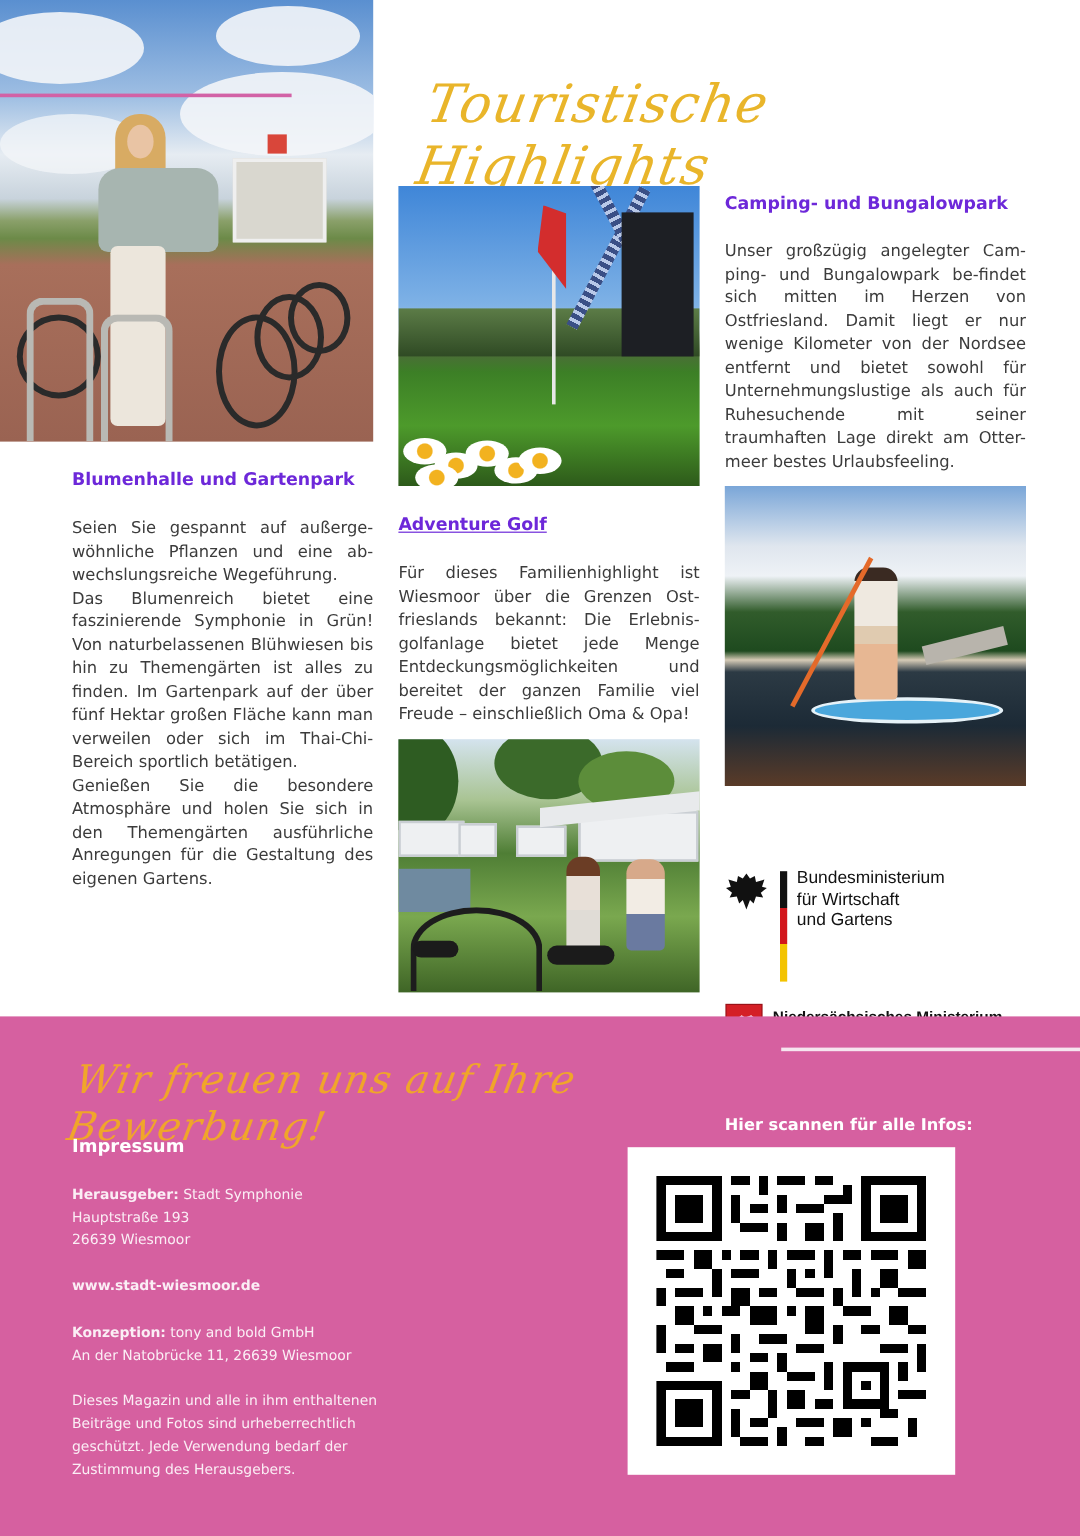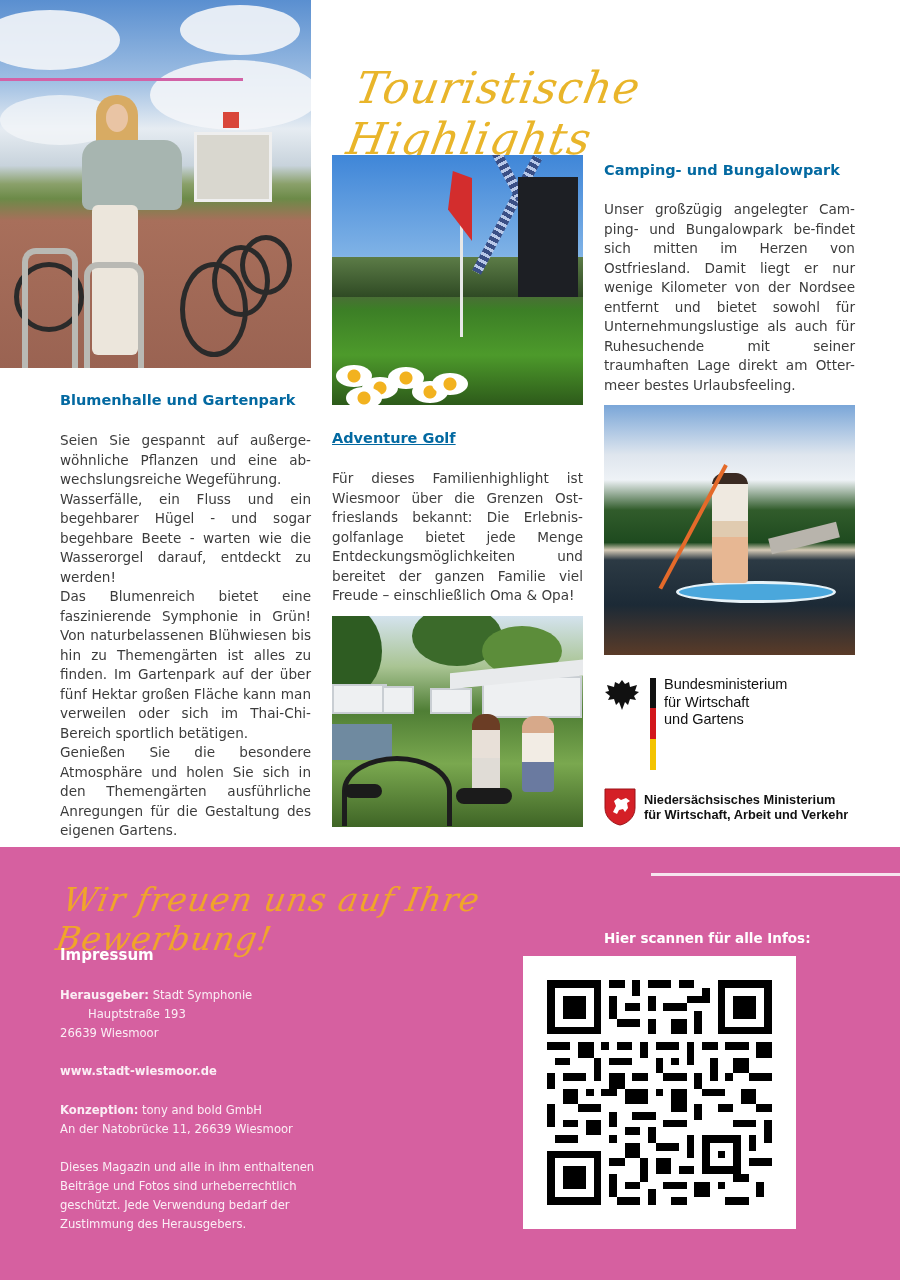--- a/index.html
+++ b/index.html
@@ -1,19 +1,19 @@
 <!DOCTYPE html>
 <html><head>
 <meta charset="utf-8">
 <style>
   * { box-sizing: border-box; margin: 0; padding: 0; }
   html, body { width: 900px; height: 1280px; background: #ffffff; overflow: hidden; }
   body { position: relative; font-family: "DejaVu Sans", sans-serif; color: #3a3a3a; }
 
-  .abs { position: absolute; }
+  .abs { position: absolute; margin-top: 48px; }
 
   
   .photo { position: absolute; overflow: hidden; }
 
   
   #photo-bikes { left: 0; top: 0; width: 311px; height: 368px;
     background: linear-gradient(180deg, #5a8fd0 0%, #9fbfe3 22%, #e6ecf2 35%, #c8d3dc 45%, #8aa06a 50%, #6c8a48 54%, #a86f5b 60%, #9a6352 100%); }
   #photo-bikes .cloud { position:absolute; background:#f3f5f8; border-radius:50%; opacity:.9; }
   #photo-bikes .hair { position:absolute; left: 96px; top: 95px; width: 42px; height: 70px; background:#d8ab63; border-radius: 20px 20px 10px 10px; }
   #photo-bikes .face { position:absolute; left: 106px; top: 104px; width: 22px; height: 28px; background:#e9c4a4; border-radius: 50%; }
@@ -52,21 +52,21 @@
     background: linear-gradient(180deg, #7aa6d8 0%, #dfe6ee 20%, #eef2f6 30%, #315c2b 42%, #1e4a1f 55%, #d6cbb6 58%, #2c3a44 62%, #1c2a36 80%, #5a3b28 100%); }
   #photo-sup .board { position:absolute; left: 72px; top: 176px; width: 160px; height: 22px; background:#4aa7dc; border: 3px solid #e6f2f8; border-radius: 50%; }
   #photo-sup .body { position:absolute; left: 108px; top: 68px; width: 36px; height: 110px; background: linear-gradient(180deg, #3a2a22 0 10%, #efe9e0 10% 44%, #e0cbb0 44% 58%, #e7b793 58% 100%); border-radius: 12px 12px 4px 4px; }
   #photo-sup .paddle { position:absolute; left: 120px; top: 60px; width: 4px; height: 140px; background:#e46a2a; transform: rotate(28deg); transform-origin: top; }
   #photo-sup .slide { position:absolute; left: 165px; top: 125px; width: 70px; height: 16px; background:#b8b4ac; transform: rotate(-14deg); }
 
   
   .script-title { position: absolute; font-family: "DejaVu Serif", serif; font-style: italic; font-weight: normal; letter-spacing: 1px; }
   #main-title { left: 352px; top: 62px; width: 500px; font-size: 44px; color: #e9b52a; transform: skewX(-10deg); }
 
-  .section-heading { position:absolute; font-family: "DejaVu Sans", sans-serif; font-weight: bold; font-size: 14.5px; color: #0369a1; }
+  .section-heading { position:absolute; font-family: "DejaVu Sans", sans-serif; font-weight: bold; font-size: 14.5px; color: #6d28d9; }
   .body-text { position:absolute; font-family: "DejaVu Sans", sans-serif; font-size: 13.6px; line-height: 19.5px; color: #3c3c3c; text-align: justify; }
   .body-text p { margin: 0; }
 
   
   #logo-bmwi { left: 604px; top: 676px; width: 250px; height: 96px; }
   #logo-bmwi .eagle { position:absolute; left: 0; top: 2px; width: 36px; height: 34px; }
   #logo-bmwi .flagbar { position:absolute; left: 46px; top: 2px; width: 6px; height: 92px;
     background: linear-gradient(180deg, #111 0 33%, #d2161b 33% 66%, #f3c300 66% 100%); }
   #logo-bmwi .lines { position:absolute; left: 60px; top: 0; font-family: "Liberation Sans", sans-serif; font-size: 14.5px; line-height: 17.5px; color: #111; }
 
@@ -121,21 +121,20 @@
   <div class="daisy" style="left:30px;top:222px;"></div>
   <div class="daisy" style="left:56px;top:212px;"></div>
   <div class="daisy" style="left:80px;top:226px;"></div>
   <div class="daisy" style="left:100px;top:218px;"></div>
   <div class="daisy" style="left:14px;top:232px;"></div>
 </div>
 
 <div class="section-heading" style="left:60px;top:392px;">Blumenhalle und Gartenpark</div>
 <div class="body-text" style="left:60px;top:431px;width:251px;">
   <p>Seien Sie  gespannt auf außerge-wöhnliche Pflanzen und eine ab-wechslungsreiche Wegeführung.</p>
-  <p>Wasserfälle, ein Fluss und ein begehbarer Hügel - und sogar begehbare Beete - warten wie die Wasserorgel darauf, entdeckt zu werden!</p>
   <p>Das Blumenreich bietet eine faszinierende Symphonie in Grün! Von naturbelassenen Blühwiesen bis hin zu Themengärten ist alles zu finden. Im Gartenpark auf der über fünf Hektar großen Fläche kann man verweilen oder sich im Thai-Chi-Bereich sportlich betätigen.</p>
   <p>Genießen Sie die besondere Atmosphäre und holen Sie sich in den Themengärten ausführliche Anregungen für die Gestaltung des eigenen Gartens.</p>
 </div>
 
 <div class="section-heading" style="left:332px;top:430px;text-decoration:underline;">Adventure Golf</div>
 <div class="body-text" style="left:332px;top:469px;width:251px;">
   <p>Für dieses Familienhighlight ist Wiesmoor über die Grenzen Ost-frieslands bekannt: Die Erlebnis-golfanlage bietet jede Menge Entdeckungsmöglichkeiten  und bereitet der ganzen Familie viel Freude – einschließlich Oma &amp; Opa!</p>
 </div>
 
 <div class="photo" id="photo-camping">
@@ -190,21 +189,21 @@
   </div>
 </div>
 
 <div id="footer-band"></div>
 <div id="footer-line"></div>
 <div class="script-title" id="footer-title">Wir freuen uns auf Ihre Bewerbung!</div>
 
 <div id="impressum-heading">Impressum</div>
 
 <div class="imp-line" style="top:988px;"><b>Herausgeber:</b><span> Stadt Symphonie</span></div>
-<div class="imp-line" style="top:1007px;margin-left:28px;">Hauptstraße 193</div>
+<div class="imp-line" style="top:1007px;">Hauptstraße 193</div>
 <div class="imp-line" style="top:1026px;">26639 Wiesmoor</div>
 
 <div class="imp-line" style="top:1064px;font-weight:bold;">www.stadt-wiesmoor.de</div>
 
 <div class="imp-line" style="top:1103px;"><b>Konzeption:</b><span> tony and bold GmbH</span></div>
 <div class="imp-line" style="top:1122px;">An der Natobrücke 11, 26639 Wiesmoor</div>
 
 <div class="imp-line" style="top:1160px;">Dieses Magazin und alle in ihm enthaltenen</div>
 <div class="imp-line" style="top:1179px;">Beiträge und Fotos sind urheberrechtlich</div>
 <div class="imp-line" style="top:1198px;">geschützt. Jede Verwendung bedarf der</div>

